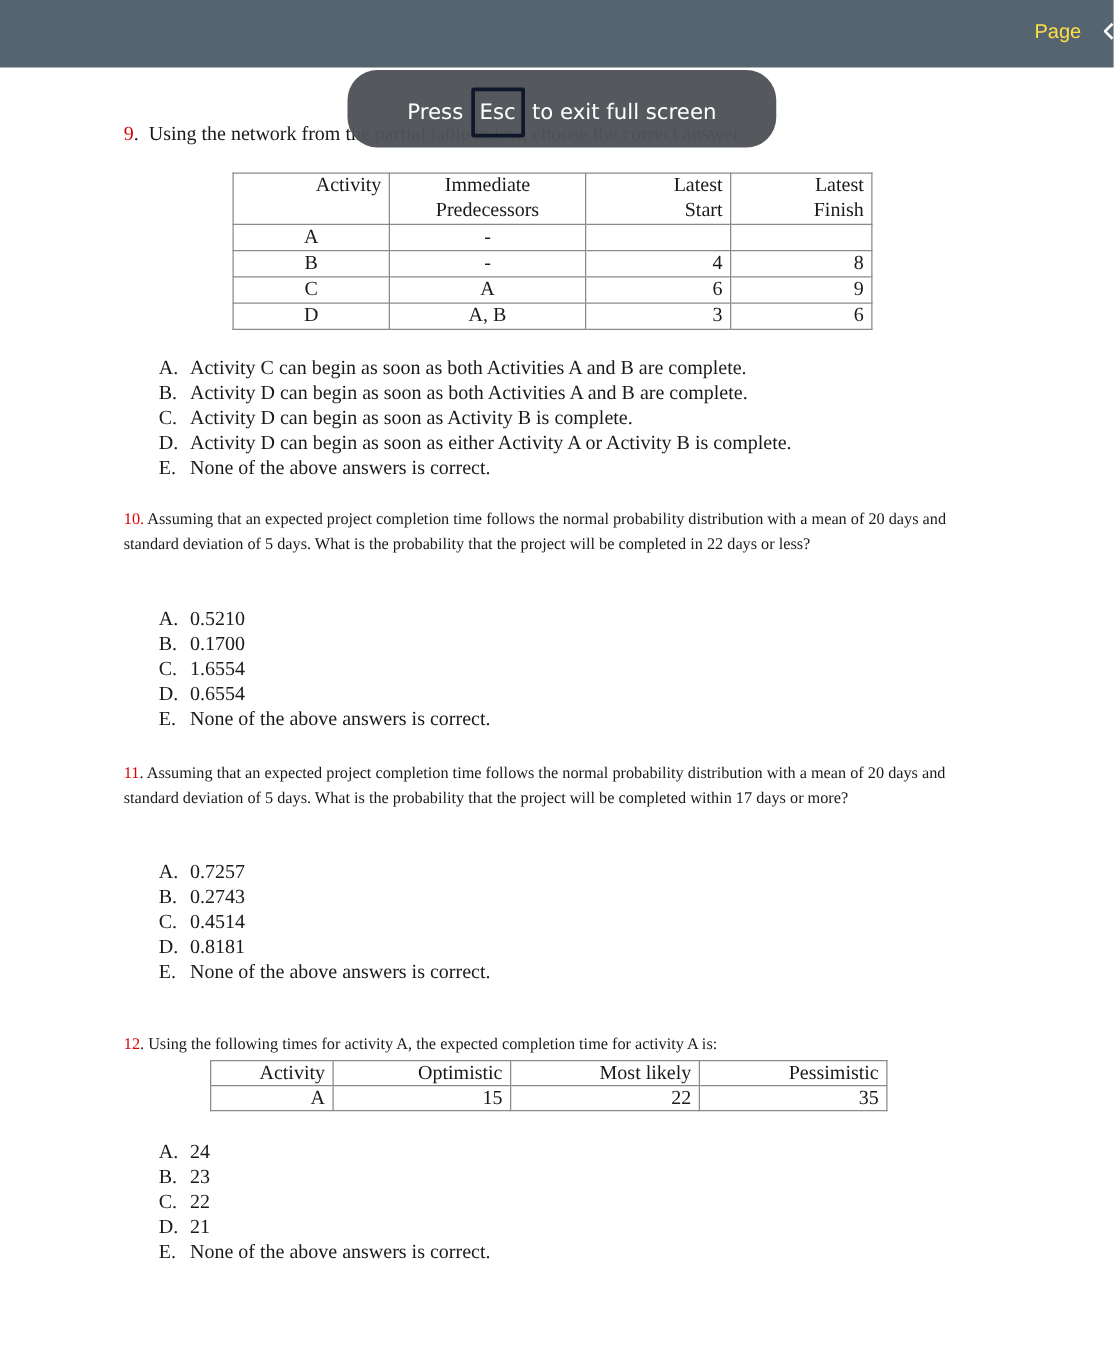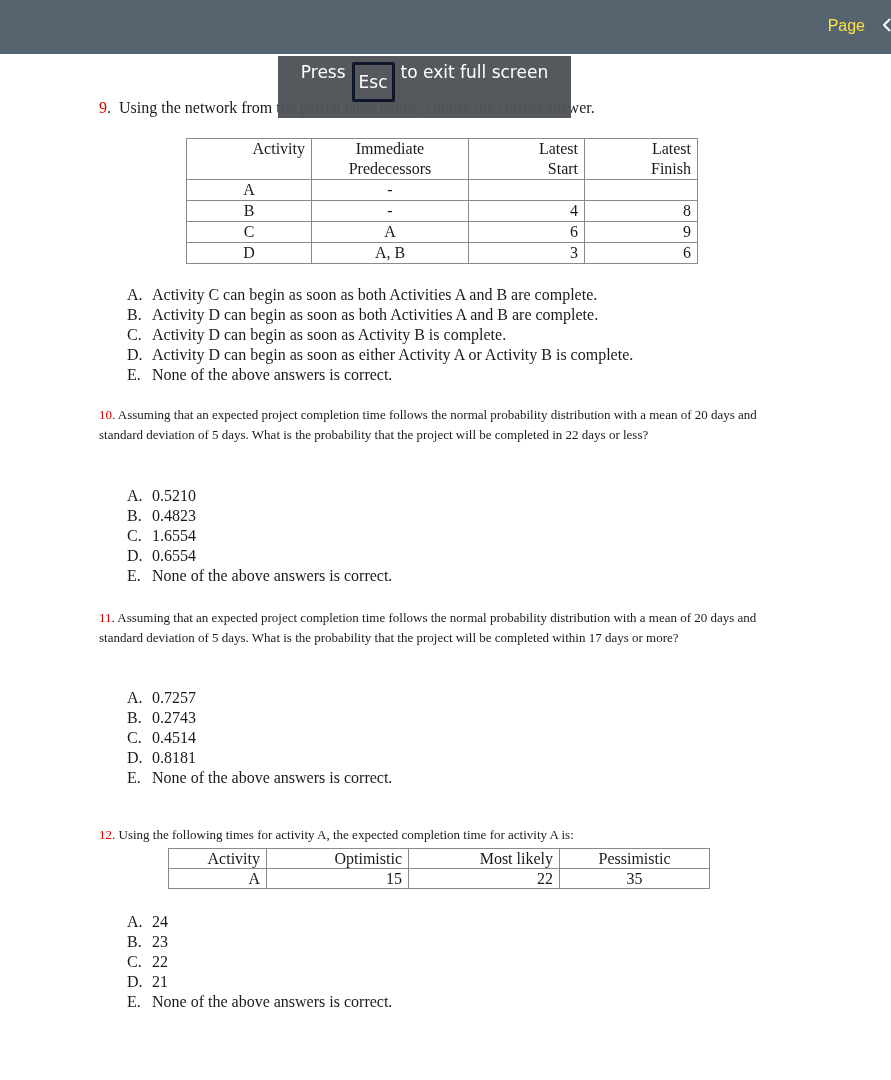--- a/index.html
+++ b/index.html
@@ -12,25 +12,26 @@
   }
   .topbar .page-label {
     position: absolute; right: 26px; top: 17px;
     font-family: "Liberation Sans", sans-serif; font-size: 16px; color: #fde047;
   }
   .topbar .chev {
     position: absolute; right: 0px; top: 18px; width: 8px; height: 14px;
   }
 
   .fs-toast {
-    position: absolute; left: 278px; top: 56px; width: 293px; height: 62px;
+    position: absolute; left: 278px; top: 56px; width: 343px; height: 62px;
     background: rgba(80,84,89,0.97);
     font-family: "DejaVu Sans", sans-serif; font-size: 17px; color: #ffffff;
-    display: flex; align-items: flex-start; justify-content: center; gap: 6px;
+    display: flex; align-items: center; justify-content: center; gap: 6px;
     padding-top: 6px;
+    border-radius: 24px;
   }
   .fs-toast .key {
     border: 3px solid #0f172a; border-radius: 2px; padding: 2px 4px; line-height: 22px;
     height: 40px; display: flex; align-items: center;
   }
 
   .doc { position: absolute; left: 0; top: 0; width: 891px; }
   .qhead { position: absolute; left: 99px; font-size: 16px; line-height: 20px; }
   .qnum { color: #e00000; }
   .qtext-block { position: absolute; left: 99px; width: 690px; font-size: 13px; line-height: 20px; }
@@ -52,21 +53,21 @@
   table.t1 .ctr { text-align: center; }
 
   table.t2 {
     position: absolute; left: 168px; top: 848px; border-collapse: collapse;
     font-size: 16px; line-height: 19px;
   }
   table.t2 td { border: 1px solid #8a8a8a; padding: 0 6px; text-align: right; }
   table.t2 .c1 { width: 98px; }
   table.t2 .c2 { width: 142px; }
   table.t2 .c3 { width: 151px; }
-  table.t2 .c4 { width: 150px; text-align: center; }
+  table.t2 .c4 { width: 150px; }
 </style>
 </head>
 <body>
 
 <div class="topbar">
   <span class="page-label">Page</span>
   <svg class="chev" viewBox="0 0 8 14">
     <path d="M7 1 L1 7 L7 13" stroke="#ffffff" stroke-width="2" fill="none"></path>
   </svg>
 </div>
@@ -139,21 +140,21 @@
     <span class="qnum">10</span><span class="qnum">.</span>
     <span>Assuming that an expected project completion time follows the normal probability distribution with a mean of 20 days and standard deviation of 5 days. What is the probability that the project will be completed in 22 days or less?</span>
   </div>
   <ul class="opts" style="top:486px;">
     <li>
         <span class="lt">A.</span>
         <span>0.5210</span>
       </li>
     <li>
         <span class="lt">B.</span>
-        <span>0.4823</span>
+        <span>0.1700</span>
       </li>
     <li>
         <span class="lt">C.</span>
         <span>1.6554</span>
       </li>
     <li>
         <span class="lt">D.</span>
         <span>0.6554</span>
       </li>
     <li>

